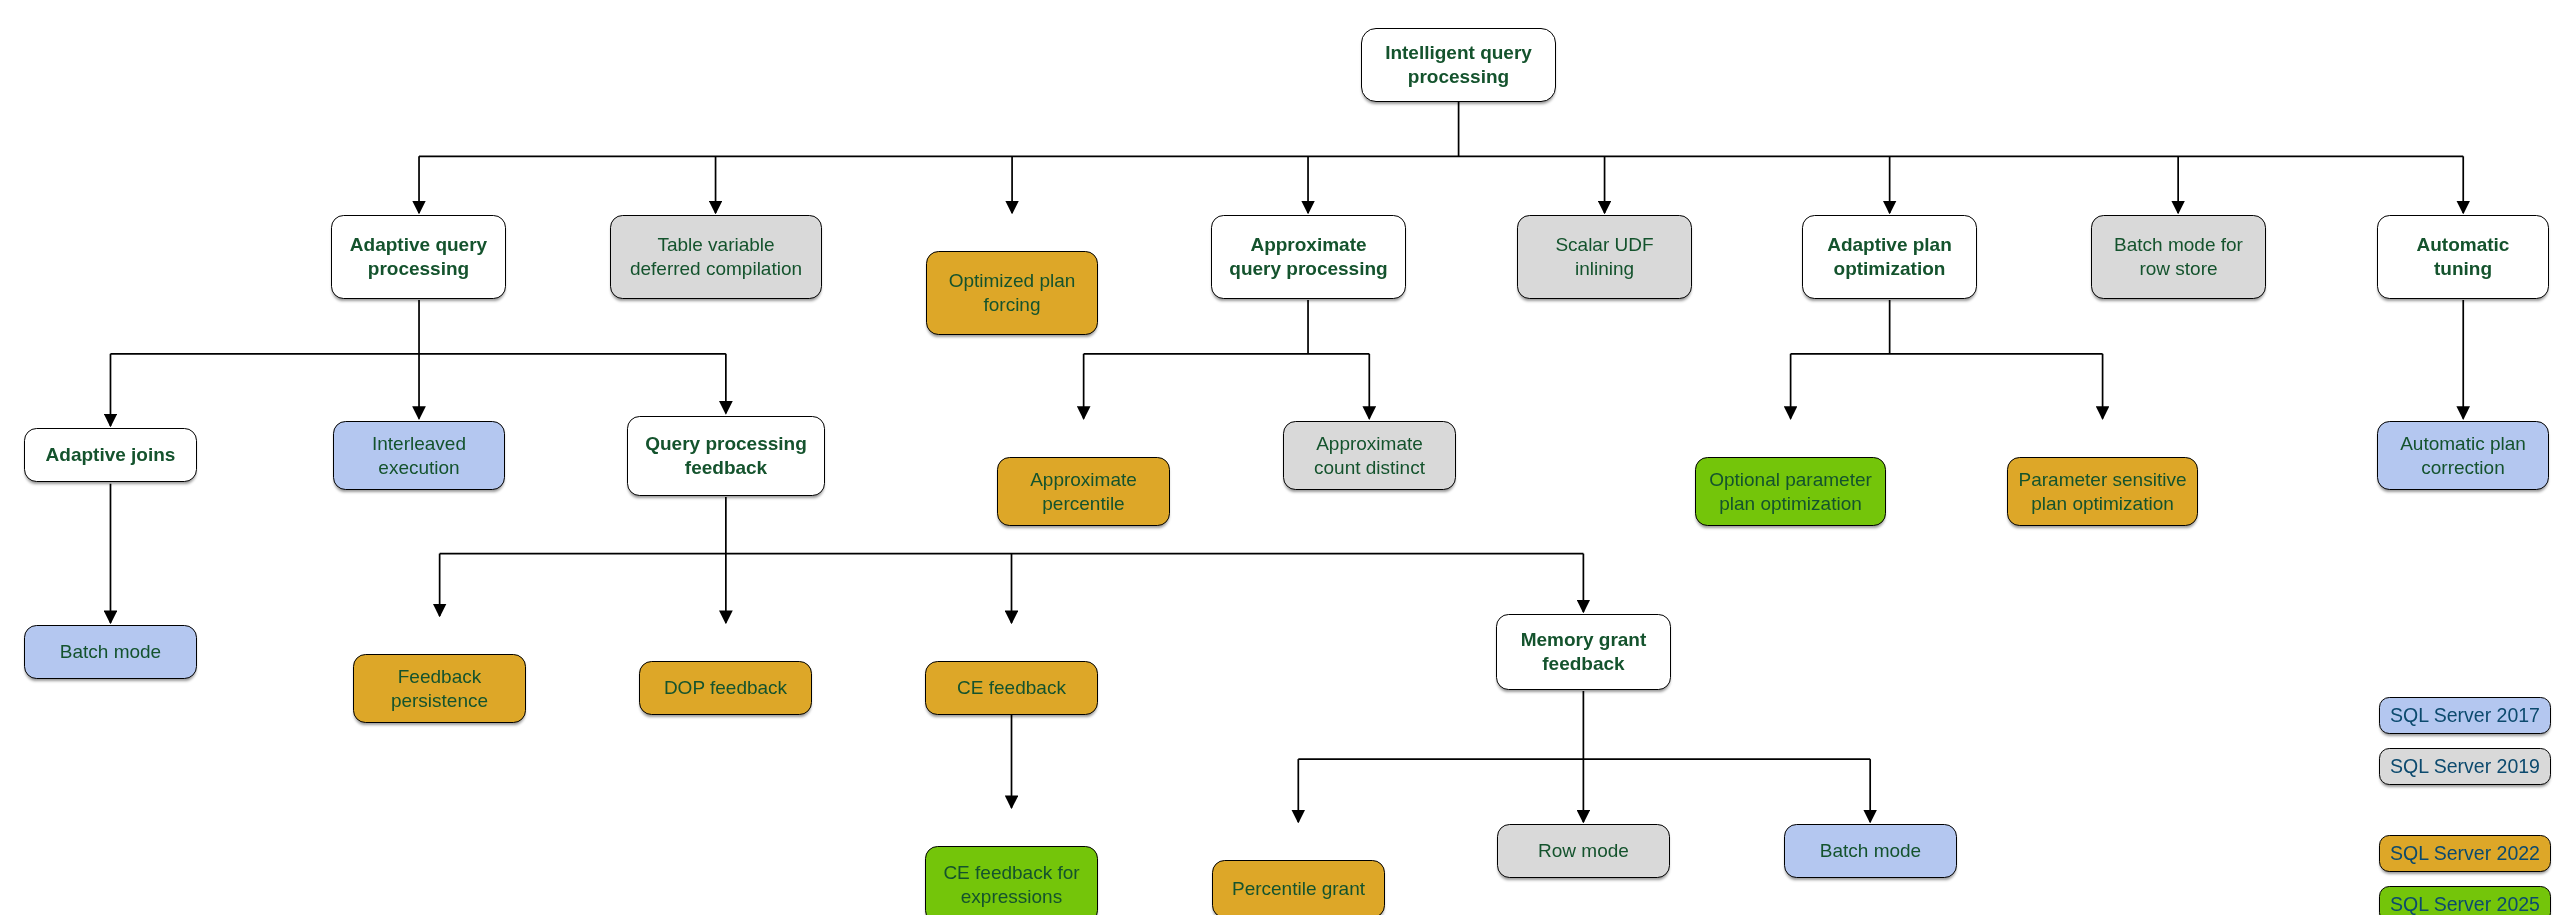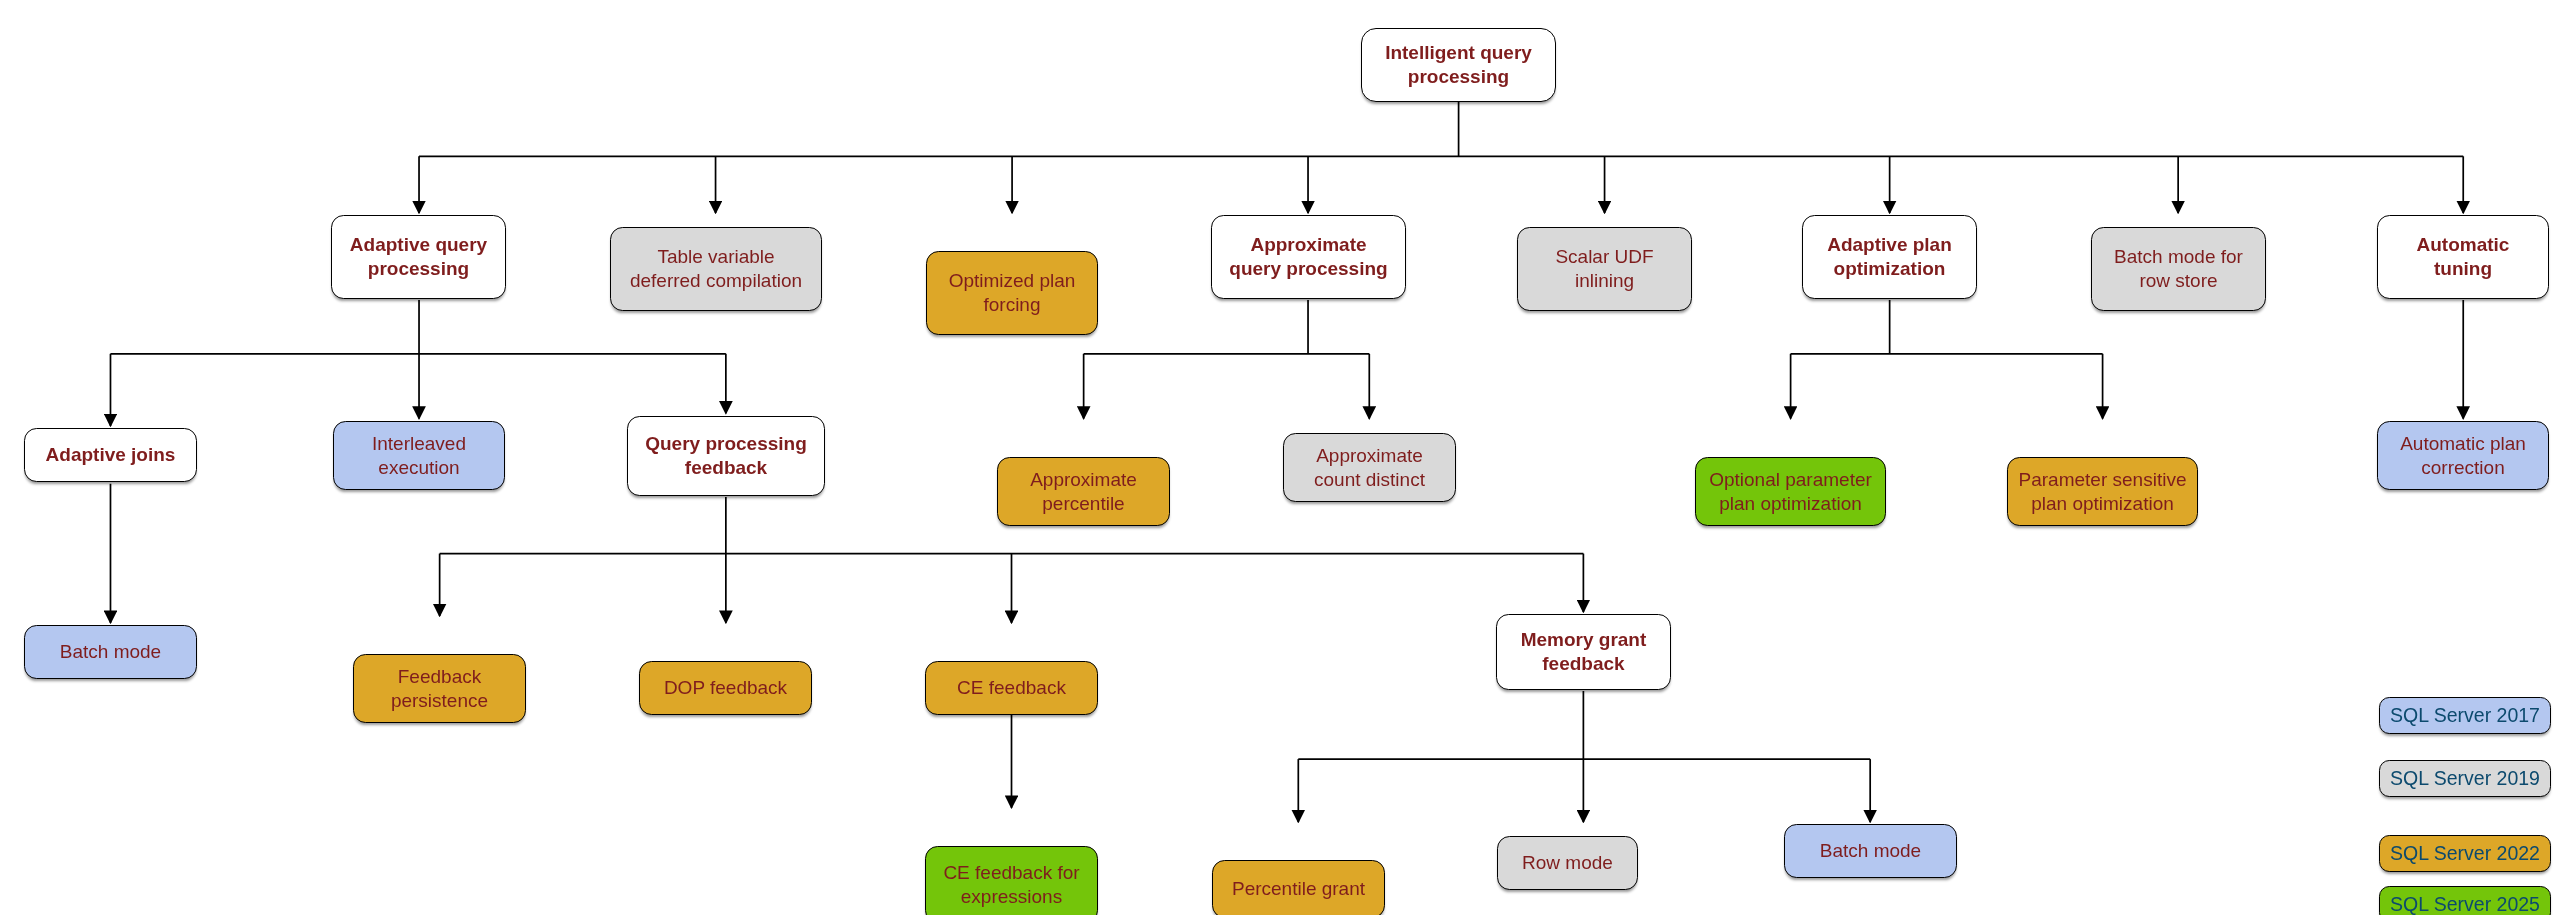--- a/index.html
+++ b/index.html
@@ -6,27 +6,27 @@
   html,body{margin:0;padding:0;background:#ffffff;}
   body{width:2576px;height:916px;overflow:hidden;font-family:"Liberation Sans",sans-serif;}
   #canvas{position:relative;width:2576px;height:916px;background:#ffffff;}
   svg.wires{position:absolute;left:0;top:0;width:2576px;height:916px;}
   svg.wires path{stroke:#000;stroke-width:3;fill:none;}
   .node{
     position:absolute;box-sizing:border-box;
     display:flex;align-items:center;justify-content:center;
     text-align:center;white-space:pre-line;
     border:1.7px solid #000;border-radius:12.6px;
-    background:#fff;color:#7f1d1d;
+    background:#fff;color:#14532d;
     font-size:19px;line-height:1.26;
     box-shadow:0 2.9px 2.9px -1.1px rgba(0,0,0,.40);
   }
   .cat{font-weight:bold;}
   .c-blue{background:#b4c7f0;}
-  .c-gray{background:#d9d9d9;margin-top:12px;}
+  .c-gray{background:#d9d9d9;}
   .c-gold{background:#dda728;margin-top:36px;}
   .c-green{background:#74c50a;margin-top:36px;}
   .legend-item{
     position:absolute;box-sizing:border-box;
     display:flex;align-items:center;justify-content:center;
     border:1.7px solid #000;border-radius:10.3px;
     font-size:19.5px;color:#0c4a6e;
     box-shadow:0 2.9px 2.9px -1.1px rgba(0,0,0,.40);
   }
 </style>
@@ -147,21 +147,21 @@
   <div class="node c-gold" style="left:353px;top:618px;width:173px;height:69px">Feedback
 persistence</div>
   <div class="node c-gold" style="left:639px;top:625px;width:173px;height:54px">DOP feedback</div>
   <div class="node c-gold" style="left:925px;top:625px;width:173px;height:54px">CE feedback</div>
   <div class="node cat" style="left:1496px;top:614px;width:175px;height:76px">Memory grant
 feedback</div>
 
   <div class="node c-green" style="left:925px;top:810px;width:173px;height:77px">CE feedback for
 expressions</div>
   <div class="node c-gold" style="left:1212px;top:824px;width:173px;height:58px">Percentile grant</div>
-  <div class="node c-gray" style="left:1497px;top:824px;width:141px;height:54px">Row mode</div>
+  <div class="node c-gray" style="left:1497px;top:824px;width:173px;height:54px">Row mode</div>
   <div class="node c-blue" style="left:1784px;top:824px;width:173px;height:54px">Batch mode</div>
 
   <div class="legend-item c-blue" style="left:2379px;top:697px;width:172px;height:37px">SQL Server 2017</div>
   <div class="legend-item c-gray" style="left:2379px;top:748px;width:172px;height:37px">SQL Server 2019</div>
   <div class="legend-item c-gold" style="left:2379px;top:799px;width:172px;height:37px">SQL Server 2022</div>
   <div class="legend-item c-green" style="left:2379px;top:850px;width:172px;height:37px">SQL Server 2025</div>
 
 </div>
 
 

